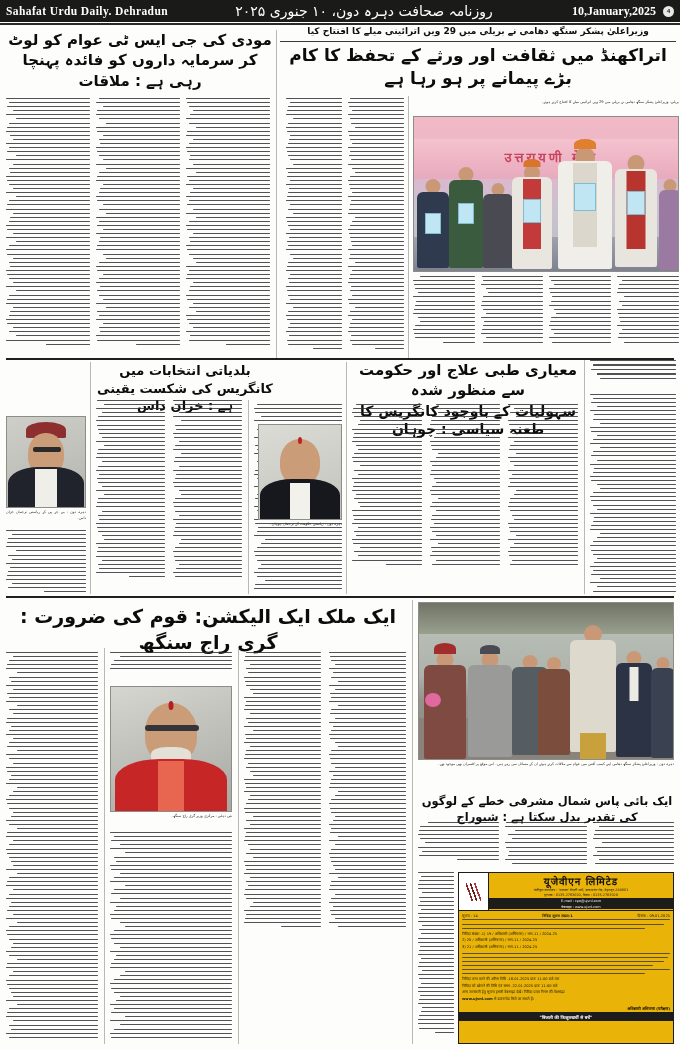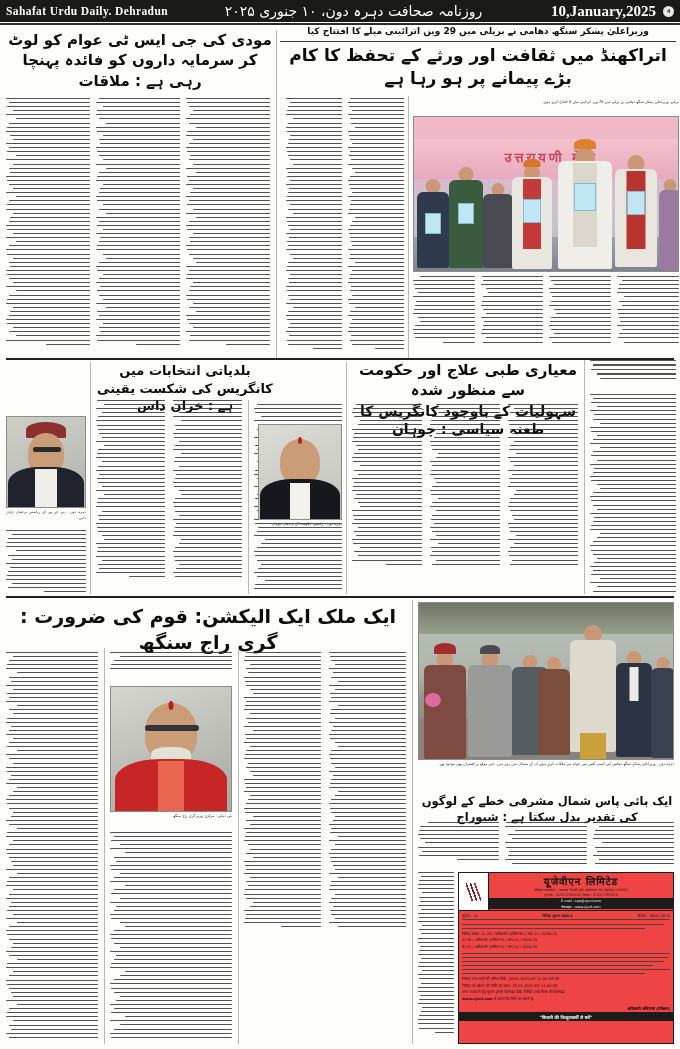--- a/index.html
+++ b/index.html
@@ -22,21 +22,21 @@
     font-family:"Liberation Serif", serif; font-weight:bold;
     font-size:11.5px; letter-spacing:0.4px; white-space:nowrap;
   }
   .masthead-center {
     font-size:14px; direction:rtl; font-family:"DejaVu Sans", sans-serif;
     letter-spacing:0px; white-space:nowrap; transform:translateX(-6px);text-align:right;
   }
   .masthead-right {
     display:flex; align-items:center; gap:7px;
   }
-  .masthead-date { font-weight:bold; font-size:15px; white-space:nowrap; }
+  .masthead-date { font-weight:bold; font-size:12px; white-space:nowrap; }
   .masthead-badge {
     width:11px; height:11px; border-radius:50%;
     background:#e8e8e8; color:#1a1a18;
     font-size:7px; line-height:11px; text-align:center; font-weight:bold;
   }
   .rule-top {
     position:absolute; left:0; top:23px; width:680px; height:2px; background:#2a2a28;
   }
 
   
@@ -115,21 +115,21 @@
   .portrait .pcap  { position:absolute; border-radius:50% 50% 6% 6%; }
 
   
   .ph-meet .bg { position:absolute; inset:0; background:linear-gradient(180deg,#bcc3bb 0%, #aeb4ac 46%, #96928c 62%, #8e8a84 100%); }
   .ph-meet .shed { position:absolute; left:0; right:0; top:0; height:20%;
     background:linear-gradient(180deg,#6f7466,#9aa08e); }
   .ph-meet .ground { position:absolute; left:0; right:0; bottom:0; height:26%; background:#8a837c; }
 
   
   .ad {
-    position:absolute; background:#ef4444; border:1.2px solid #1c1c1a; overflow:hidden;
+    position:absolute; background:#eab308; border:1.2px solid #1c1c1a; overflow:hidden;
   }
   .ad-head { display:flex; align-items:stretch; border-bottom:1px solid #1c1c1a; }
   .ad-logo {
     width:30px; border-right:1px solid #1c1c1a; display:flex;
     align-items:center; justify-content:center; background:#fff;
   }
   .ad-logo .mark {
     width:15px; height:18px;
     background:
       linear-gradient(70deg, transparent 46%, #6b1d1d 46%, #6b1d1d 54%, transparent 54%),

